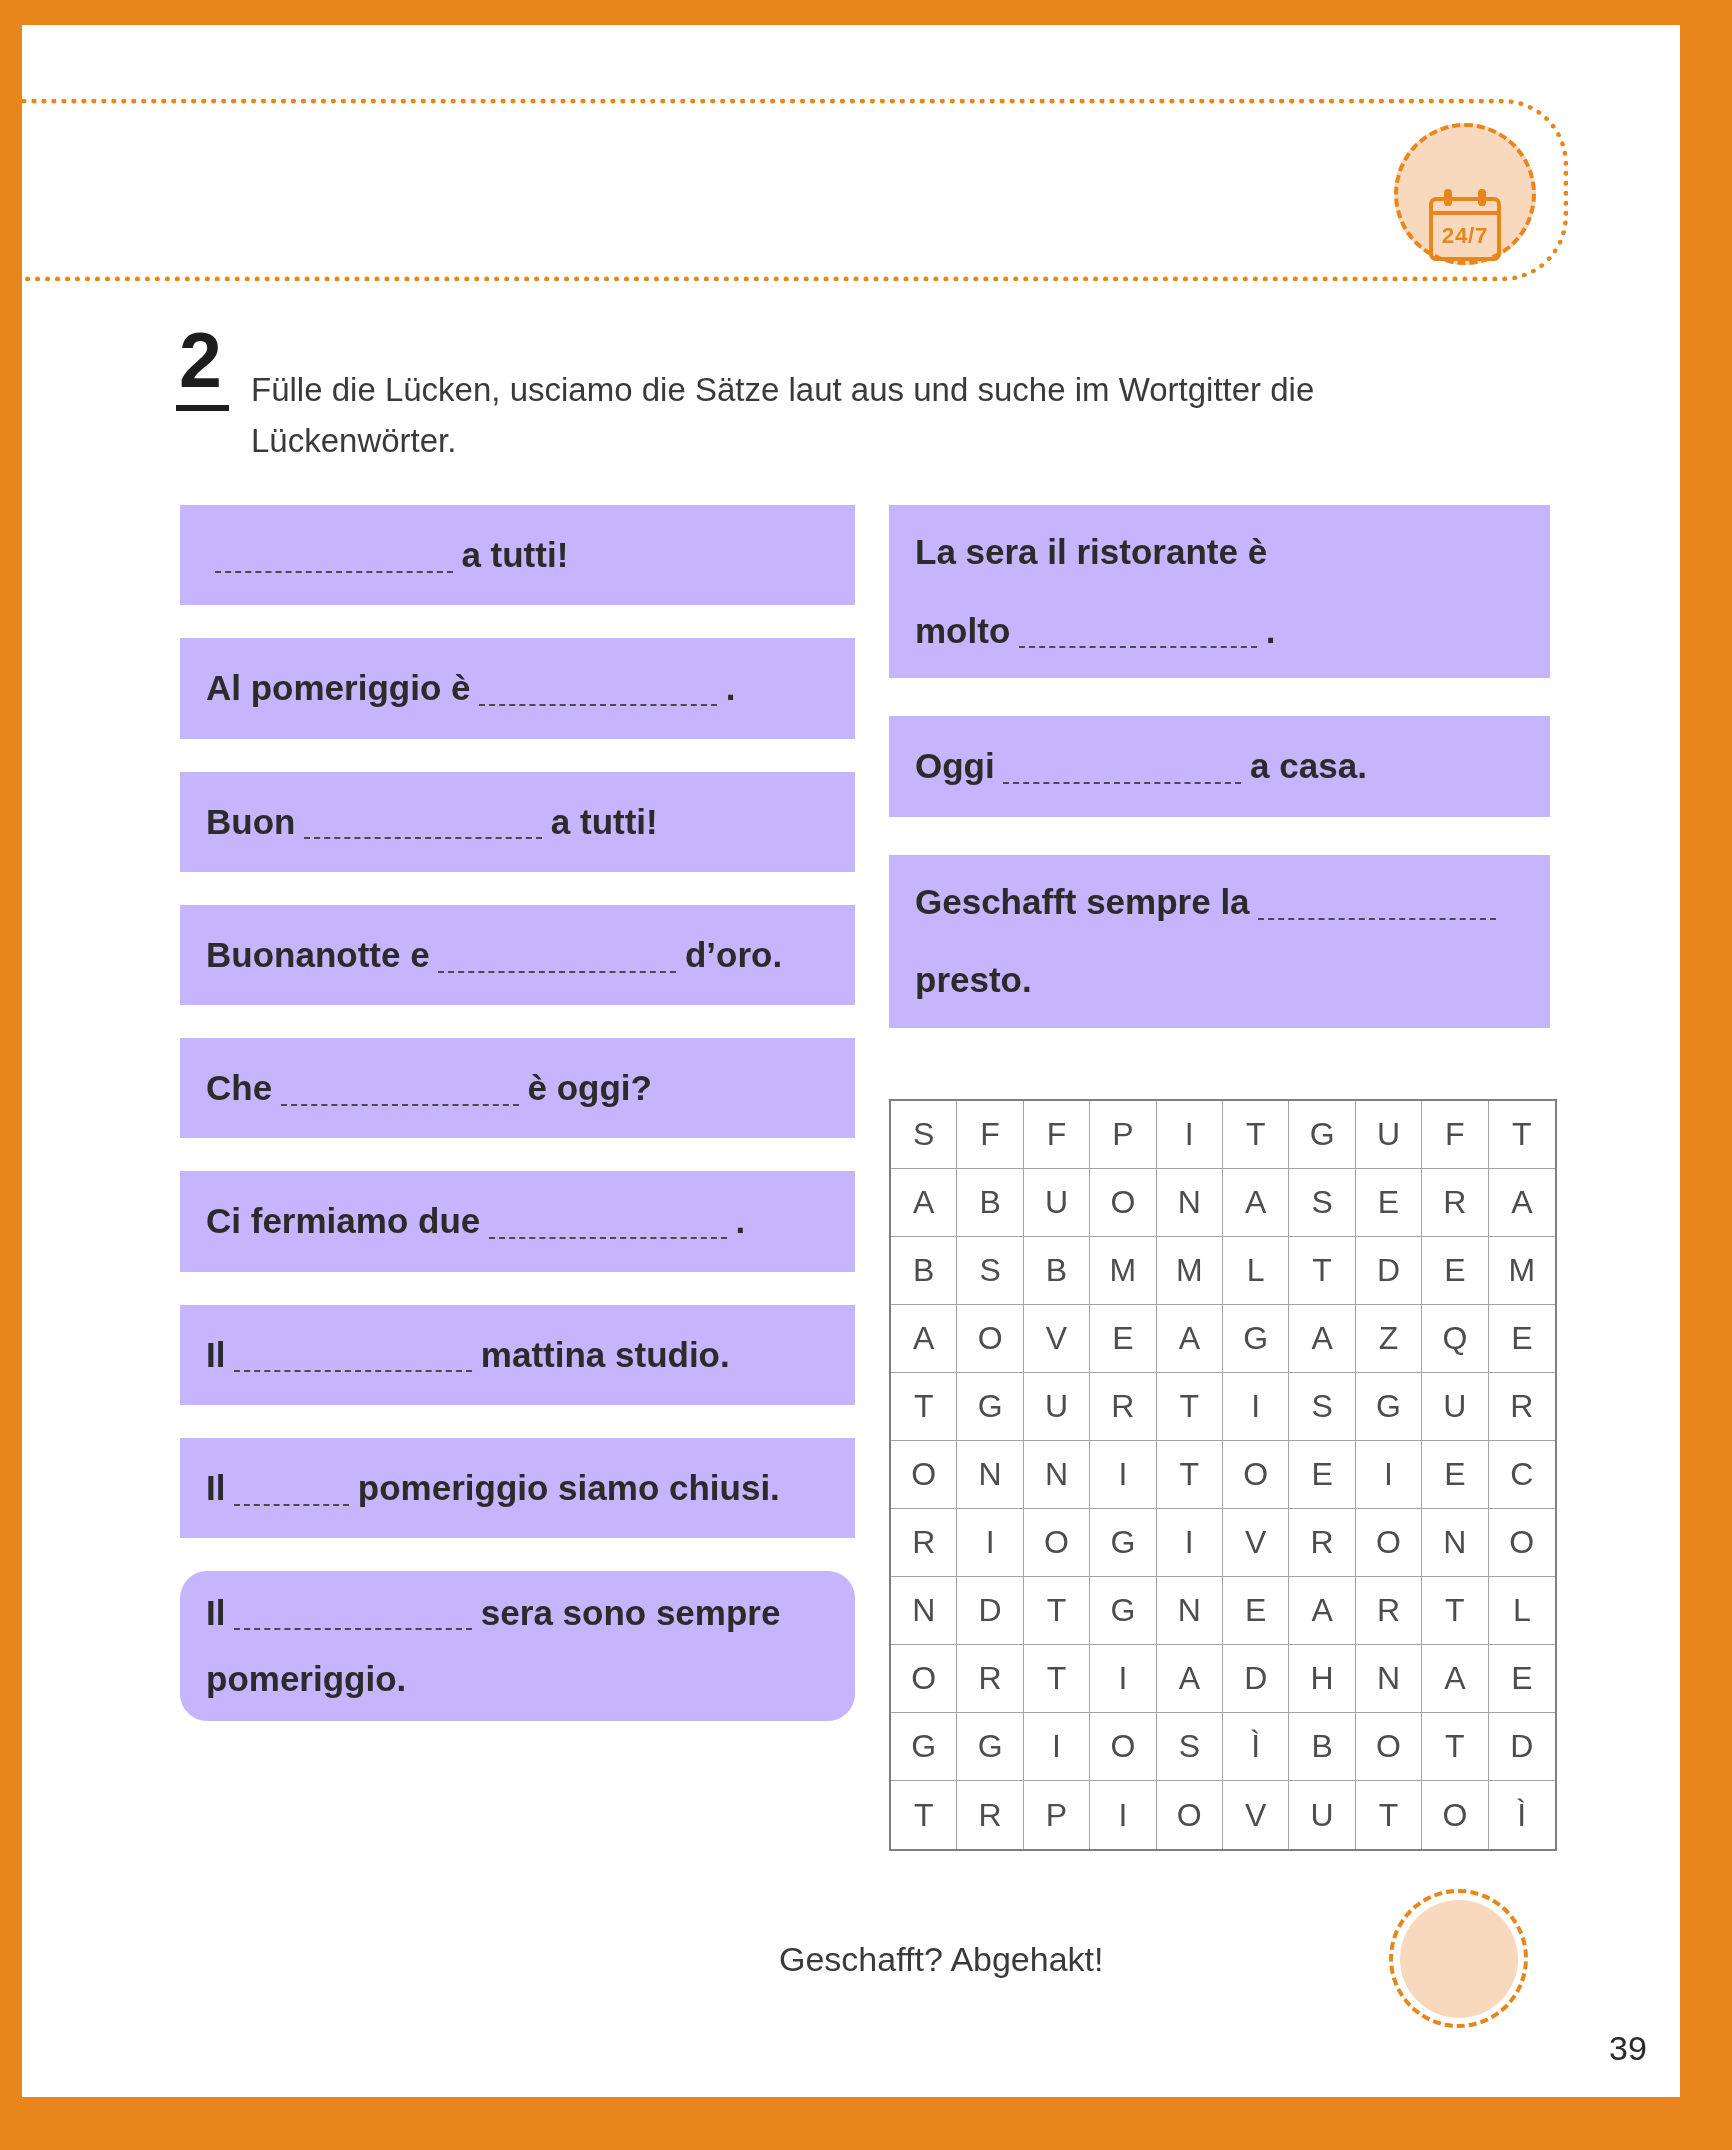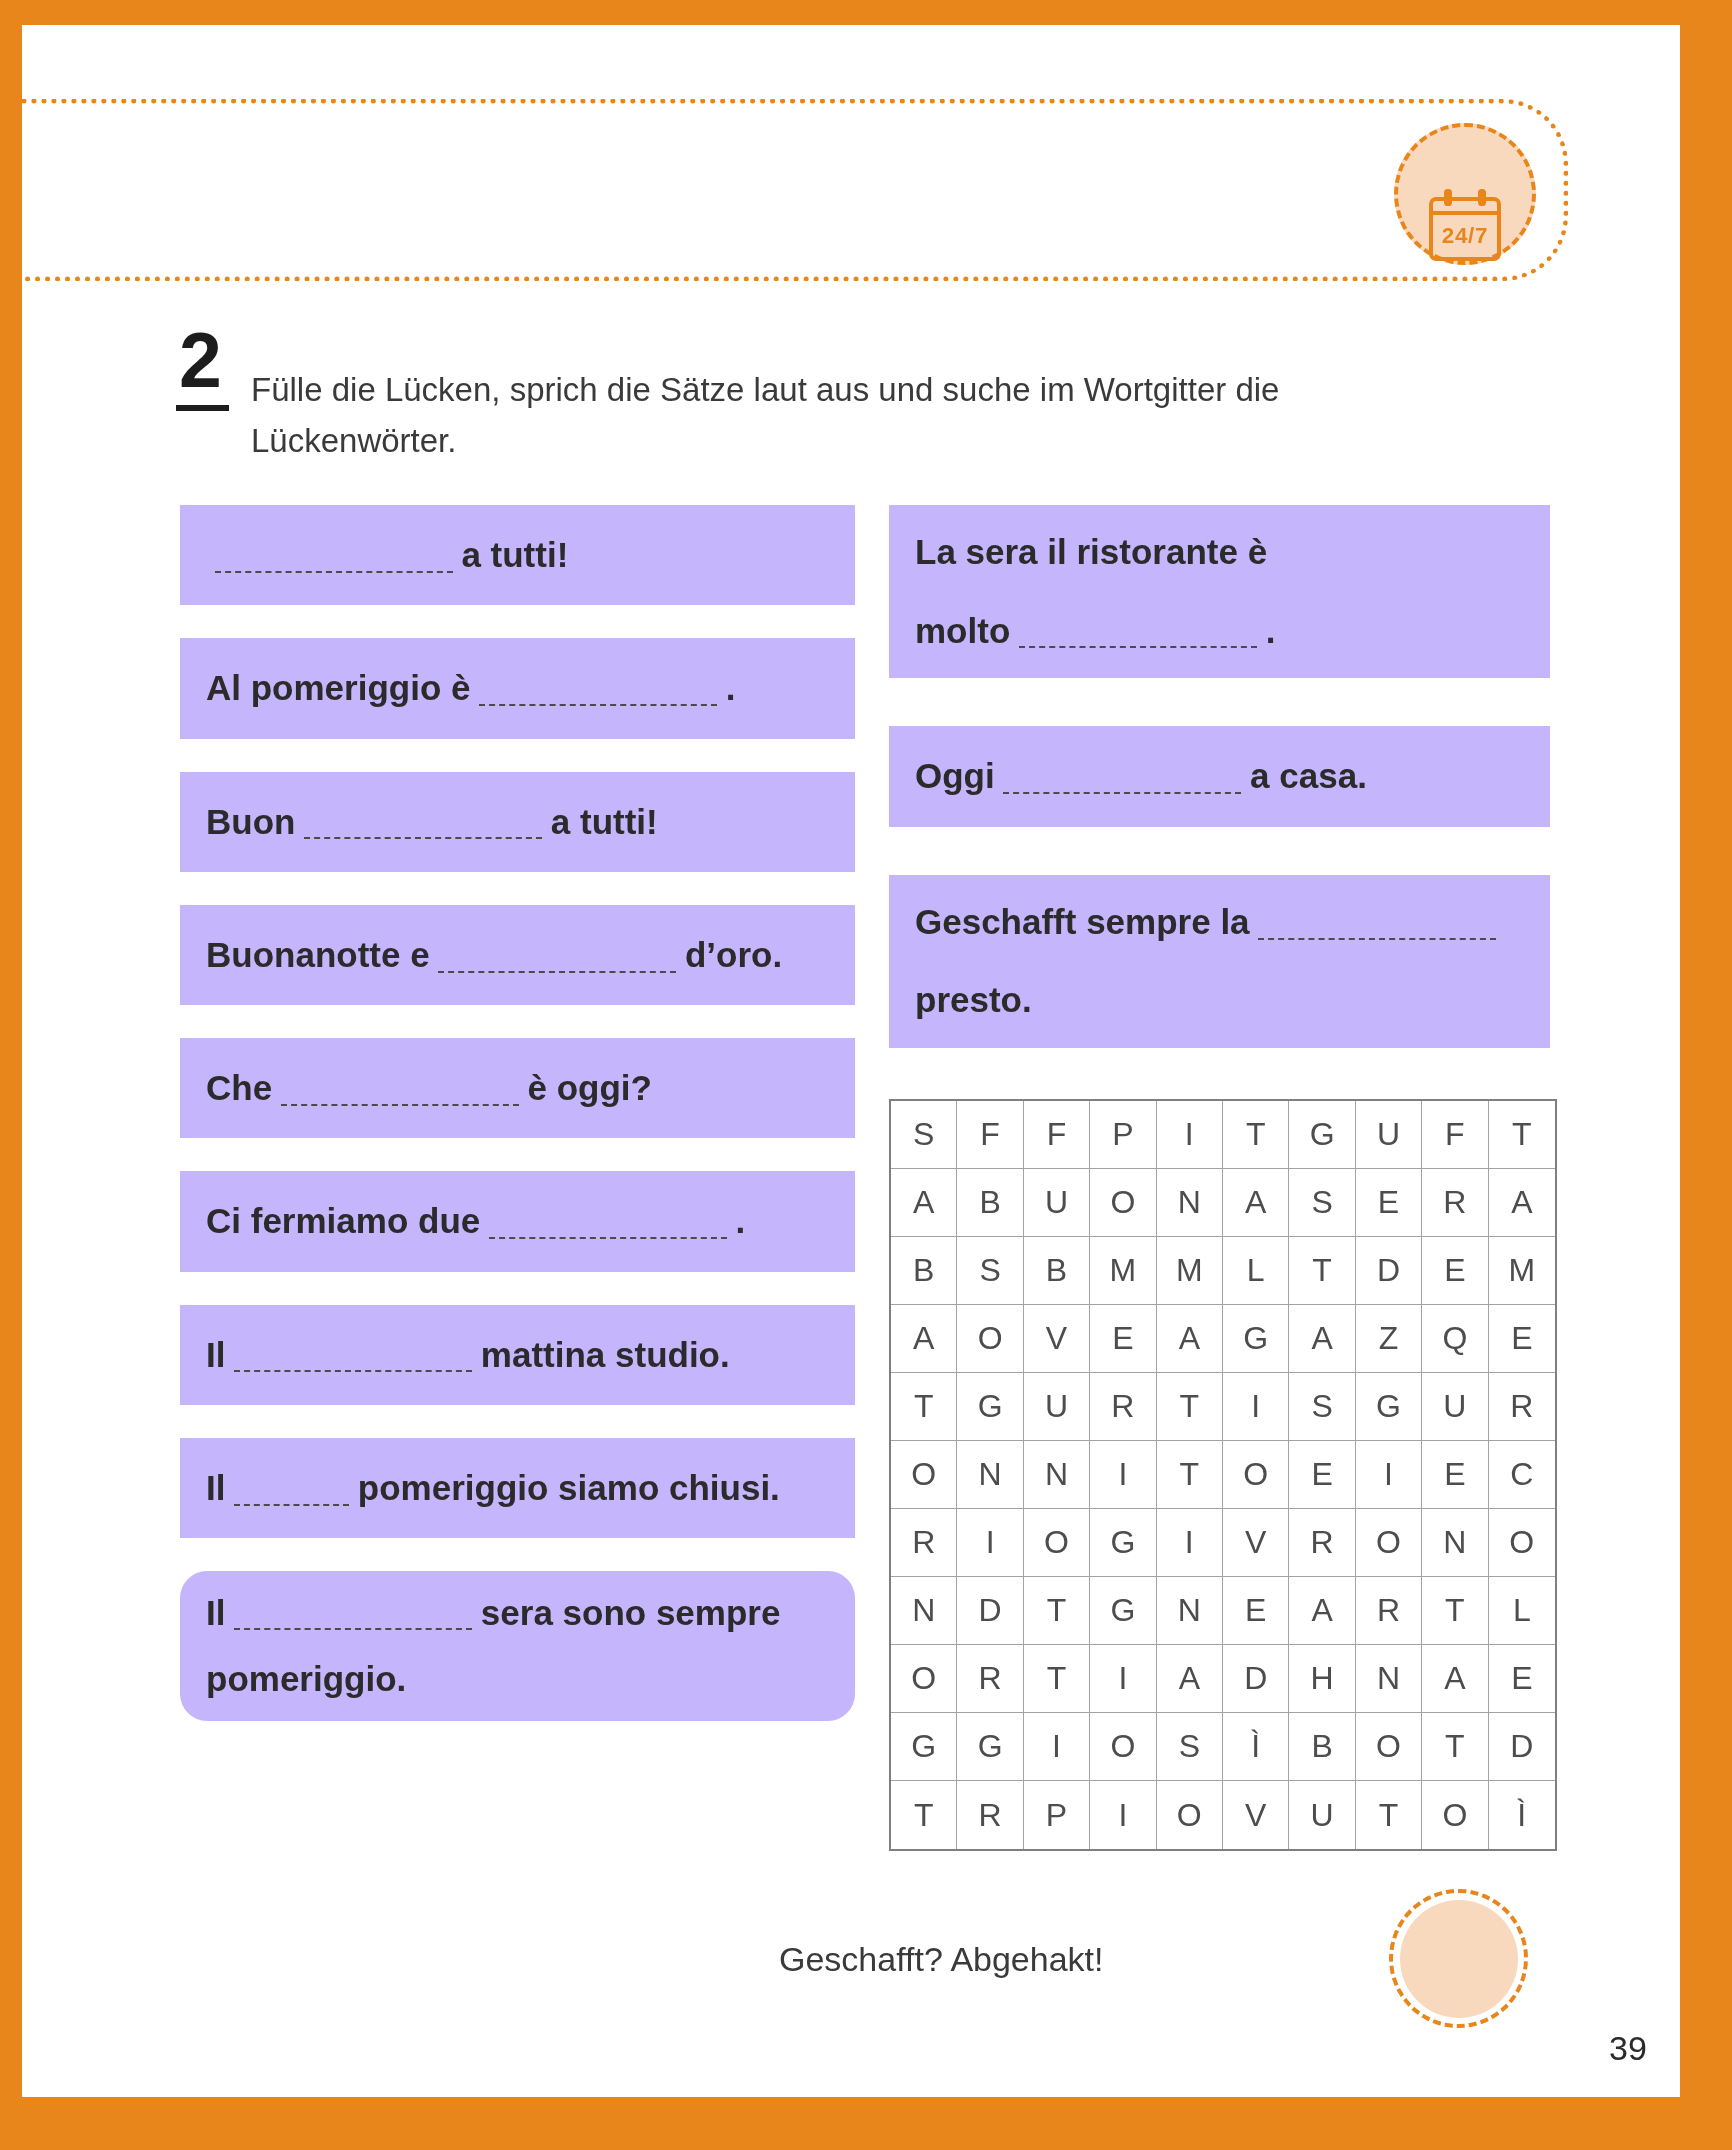--- a/index.html
+++ b/index.html
@@ -37,21 +37,21 @@
     color:#1d1d1d; line-height:1; border-bottom:6.5px solid #1d1d1d; padding:0 7.2px 5.8px 2.9px;
   }
   .instruction {
     position:absolute; left:251px; top:364px; width:1328px;
     font-size:33px; line-height:1.55; color:#3a3a3a;
   }
 
   
   .col { position:absolute; display:flex; flex-direction:column; }
   .col-left  { left:180px;  top:505px; width:675px; gap:33px; }
-  .col-right { left:889px; top:505px; width:661px; gap:48px; }
+  .col-right { left:889px; top:505px; width:661px; gap:38px; }
   .fill-box {
     background:#c4b5fd; padding:30px 26px; font-size:35px; font-weight:700;
     color:#2b2b2b; line-height:1.15;
   }
   .fill-box.two-line { padding-top:21.7px; padding-bottom:21.7px; display:flex; flex-direction:column; gap:26px;border-radius:27px; }
   .fill-box.tall     { padding-top:27.4px; padding-bottom:27.4px; display:flex; flex-direction:column; gap:38px; }
   .blank {
     display:inline-block; width:238px; height:0; border-bottom:2.9px dashed #4a4a4a;
     vertical-align:-5.8px; margin:0 8.7px;
   }
@@ -93,21 +93,21 @@
     <div class="calendar">
       <div class="cal-ring l"></div>
       <div class="cal-ring r"></div>
       <div class="cal-line"></div>
       <div class="cal-text">24/7</div>
     </div>
   </div>
 
   <div class="ex-num">2</div>
   <div class="instruction">
-    <div>Fülle die Lücken, sprich die Sätze laut aus und suche im Wortgitter die</div>
+    <div>Fülle die Lücken, usciamo die Sätze laut aus und suche im Wortgitter die</div>
     <div>Lückenwörter.</div>
   </div>
 
   <div class="col col-left">
     <div class="fill-box"><span></span><span class="blank"></span><span>a tutti!</span></div>
     <div class="fill-box"><span>Al pomeriggio è</span><span class="blank"></span><span>.</span></div>
     <div class="fill-box"><span>Buon</span><span class="blank"></span><span>a tutti!</span></div>
     <div class="fill-box"><span>Buonanotte e</span><span class="blank"></span><span>d’oro.</span></div>
     <div class="fill-box"><span>Che</span><span class="blank"></span><span>è oggi?</span></div>
     <div class="fill-box"><span>Ci fermiamo due</span><span class="blank"></span><span>.</span></div>

